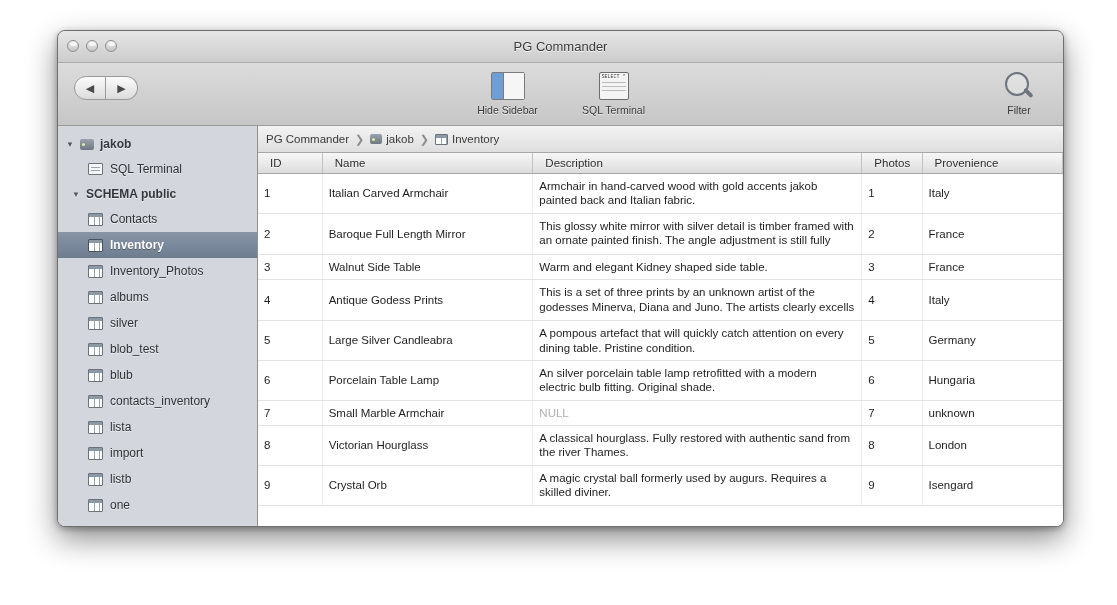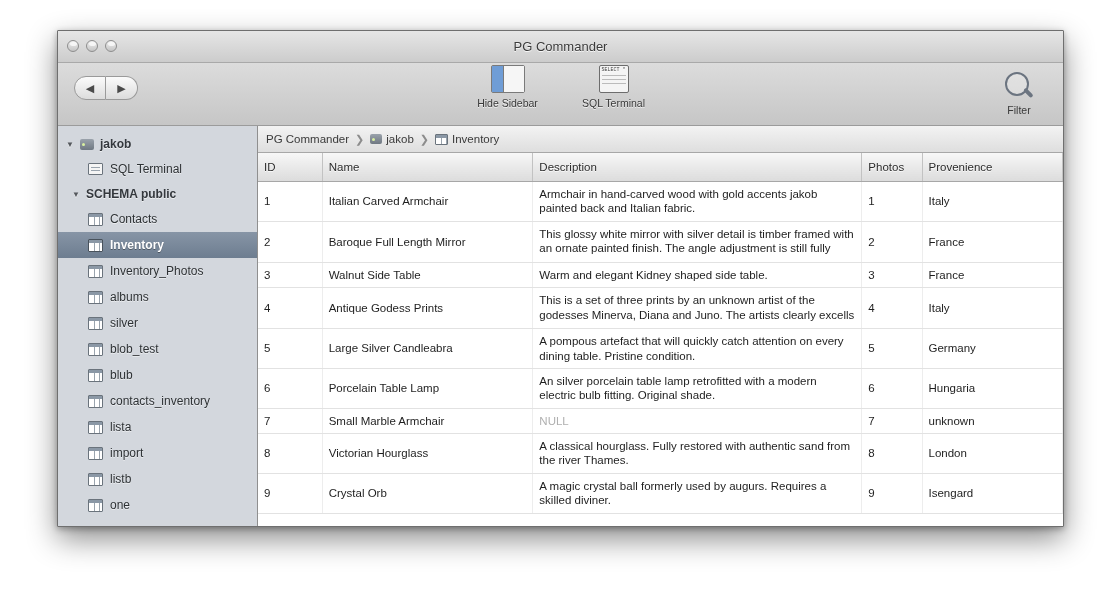--- a/index.html
+++ b/index.html
@@ -11,21 +11,21 @@
     overflow: hidden;
     font-family: "Liberation Sans", sans-serif;
   }
 
   .window {
     position: absolute;
     left: 57px;
     top: 30px;
     width: 1005px;
     height: 495px;
-    border-radius: 1px;
+    border-radius: 8px;
     background: #d8d8d8;
     box-shadow: 0 12px 30px rgba(0,0,0,0.45), 0 2px 6px rgba(0,0,0,0.3);
     overflow: hidden;
     border: 1px solid #6f6f6f;
   }
 
   
   .titlebar {
     height: 31px;
     background: linear-gradient(to bottom, #e6e6e6 0%, #cccccc 100%);
@@ -89,21 +89,21 @@
     color: #4a4a4a;
     box-sizing: border-box;
   }
   .navbtn.left { border-radius: 13px 0 0 13px; }
   .navbtn.right { border-radius: 0 13px 13px 0; border-left: none; }
 
   .tb-items {
     position: absolute;
     left: 50%;
     transform: translateX(-50%);
-    top: 1px;
+    top: 8px;
     display: flex;
     gap: 22px;
   }
   .tb-item {
     width: 84px;
     text-align: center;
     font-size: 10.5px;
     color: #3a3a3a;
     text-shadow: 0 1px 0 rgba(255,255,255,0.7);
   }
@@ -341,29 +341,29 @@
     background: #ffffff;
   }
   table.grid {
     width: 100%;
     border-collapse: collapse;
     table-layout: fixed;
     font-size: 11.5px;
     color: #1e1e1e;
   }
   table.grid thead th {
-    height: 28px;
+    height: 20px;
     background: linear-gradient(to bottom, #f7f7f7, #dcdcdc);
     border-bottom: 1px solid #a7a7a7;
     border-right: 1px solid #c2c2c2;
     font-size: 11.5px;
     font-weight: normal;
     color: #2c2c2c;
     text-align: left;
-    padding: 0 6px;
+    padding: 0 12px;
     text-shadow: 0 1px 0 rgba(255,255,255,0.8);
   }
   table.grid td {
     border-bottom: 1px solid #e2e2e2;
     border-right: 1px solid #ededed;
     padding: 5px 6px;
     vertical-align: middle;
     line-height: 1.25;
   }
   td.null-cell { color: #b0b0b0; }

